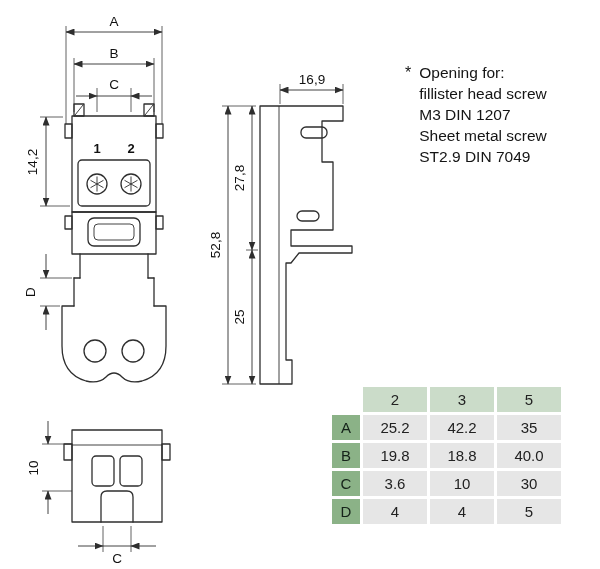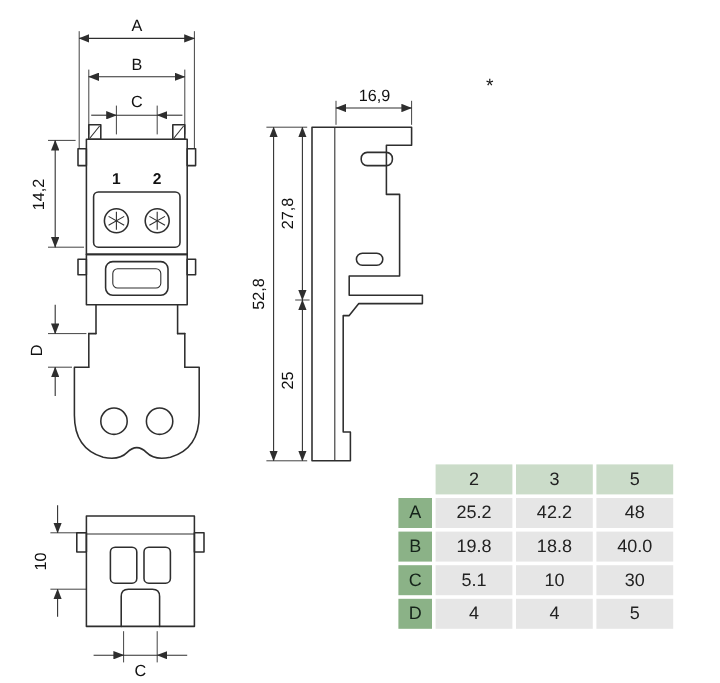--- a/index.html
+++ b/index.html
@@ -187,47 +187,54 @@
       <line class="dim" x1="103" y1="546" x2="131" y2="546"></line>
       <line class="dim" x1="78" y1="546" x2="103" y2="546" marker-end="url(#ah)"></line>
       <line class="dim" x1="156" y1="546" x2="131" y2="546" marker-end="url(#ah)"></line>
       <text class="dim-text" x="117" y="563" text-anchor="middle">C</text>
     </g>
   </g>
 </svg>
 
 <div class="note">
   <span class="asterisk">*</span>
+  <div class="note-lines">
+    <div class="note-line">Opening for:</div>
+    <div class="note-line">fillister head screw</div>
+    <div class="note-line">M3 DIN 1207</div>
+    <div class="note-line">Sheet metal screw</div>
+    <div class="note-line">ST2.9 DIN 7049</div>
+  </div>
 </div>
 
 <table class="dim-table">
   <thead>
     <tr>
       <th class="corner"></th>
       <th class="col-h">2</th>
       <th class="col-h">3</th>
       <th class="col-h">5</th>
     </tr>
   </thead>
   <tbody>
     <tr>
       <th class="row-h">A</th>
       <td>25.2</td>
       <td>42.2</td>
-      <td>48</td>
+      <td>35</td>
     </tr>
     <tr>
       <th class="row-h">B</th>
       <td>19.8</td>
       <td>18.8</td>
       <td>40.0</td>
     </tr>
     <tr>
       <th class="row-h">C</th>
-      <td>5.1</td>
+      <td>3.6</td>
       <td>10</td>
       <td>30</td>
     </tr>
     <tr>
       <th class="row-h">D</th>
       <td>4</td>
       <td>4</td>
       <td>5</td>
     </tr>
   </tbody>

